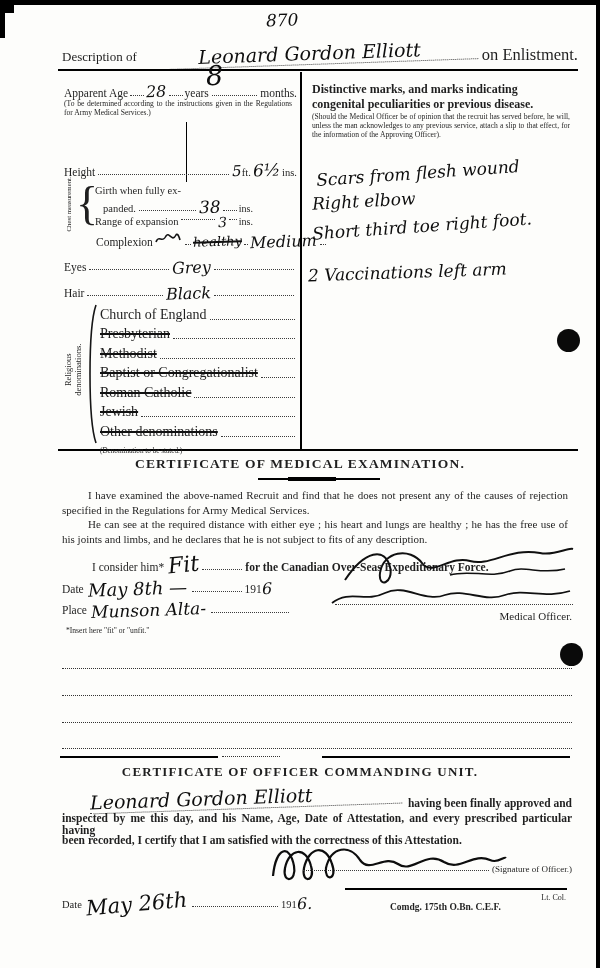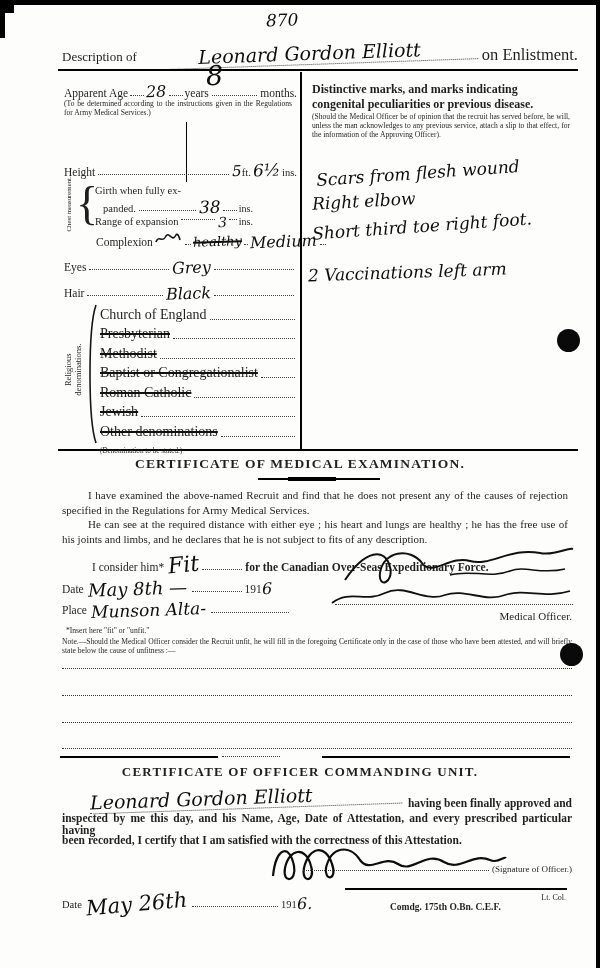--- a/index.html
+++ b/index.html
@@ -190,21 +190,20 @@
     <svg width="245" height="62" viewBox="0 0 245 62">
       <path d="M15,35 C35,5 55,2 60,22 C64,38 48,44 50,28 C53,6 80,2 92,18 C102,32 120,10 140,16 C160,22 180,2 210,8 C225,11 238,2 243,4" stroke="#101010" stroke-width="2" fill="none"></path>
       <path d="M2,58 C20,44 35,58 55,48 C75,38 95,58 115,50 C135,43 155,58 175,50 C195,43 215,54 240,46" stroke="#101010" stroke-width="1.8" fill="none"></path>
       <path d="M120,30 C140,24 160,34 180,26 C195,20 210,30 235,24" stroke="#101010" stroke-width="1.5" fill="none"></path>
     </svg>
   </div>
   <div class="abs" style="left:335px;top:604px;width:238px;border-bottom:1.4px dotted #3c3c3c;"></div>
   <div class="abs" style="left:420px;top:610px;width:152px;text-align:right;font-size:11px;">Medical Officer.</div>
 
   <div class="abs" style="left:66px;top:626px;font-size:7.6px;">*Insert here "fit" or "unfit."</div>
-  <div class="abs fine" style="left:62px;top:638px;width:510px;">Note.—Should the Medical Officer consider the Recruit unfit, he will fill in the foregoing Certificate only in the case of those who have been attested, and will briefly state below the cause of unfitness :—</div>
 
   <div class="blank-line" style="top:668px;"></div>
   <div class="blank-line" style="top:695px;"></div>
   <div class="blank-line" style="top:722px;"></div>
   <div class="blank-line" style="top:748px;"></div>
 
   <div class="rule" style="left:60px;top:756px;width:158px;height:2px;"></div>
   <div class="abs" style="left:222px;top:756px;width:58px;border-bottom:1.4px dotted #333;"></div>
   <div class="rule" style="left:322px;top:756px;width:248px;height:2px;"></div>
 

